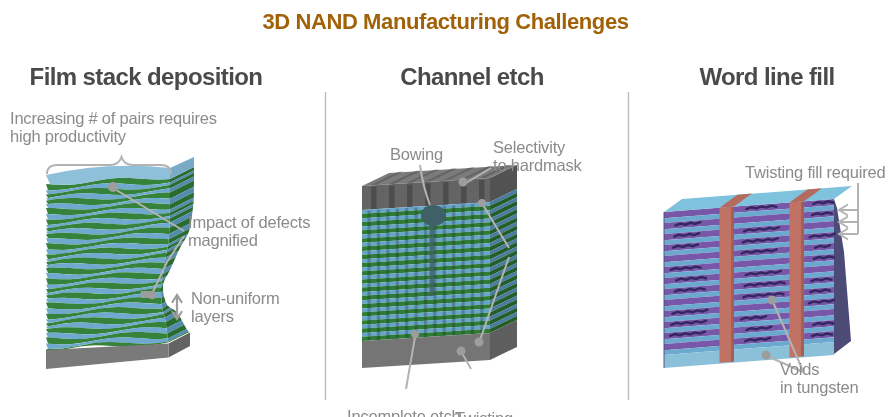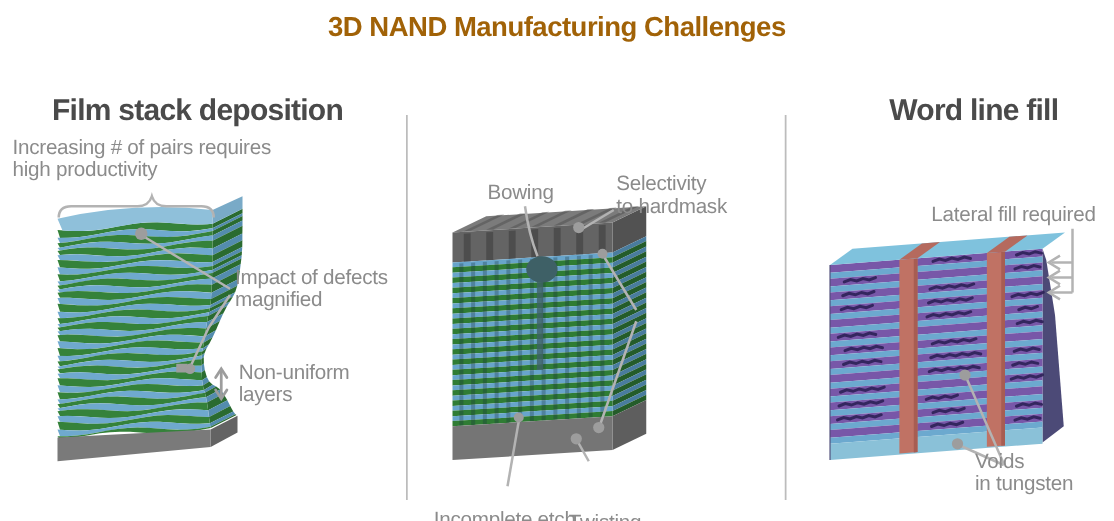--- a/index.html
+++ b/index.html
@@ -1,20 +1,20 @@
 <!DOCTYPE html>
 <html><head>
 <meta charset="utf-8">
 <style>
   html,body{margin:0;padding:0;background:#ffffff;}
   .page{position:relative;width:891px;height:417px;background:#fff;overflow:hidden;
         font-family:"Liberation Sans","DejaVu Sans",sans-serif;}
   .title{position:absolute;top:9px;left:0;right:0;text-align:center;margin:0;
          font-size:22px;font-weight:bold;letter-spacing:-0.4px;color:#a16207;}
-  .heading{position:absolute;margin:16px;transform:translateX(-50%);white-space:nowrap;
+  .heading{position:absolute;margin:4px;transform:translateX(-50%);white-space:nowrap;
            font-size:24px;font-weight:bold;letter-spacing:-0.6px;color:#4a4a4a;}
   .lbl{position:absolute;font-size:16.5px;line-height:1.12;letter-spacing:-0.2px;
        color:#8b8b8b;white-space:pre-line;}
   .lbl.center{}
   #canvas{position:absolute;left:0;top:0;}
 </style>
 </head>
 <body>
 
 <div class="page">
@@ -314,31 +314,32 @@
         <path d="M803,371 L773,302" stroke="#b3b3b3" stroke-width="2" fill="none"></path>
         <path d="M803,372 L767,356" stroke="#b3b3b3" stroke-width="2" fill="none"></path>
         <circle cx="772" cy="300" r="4.5" fill="#9d9d9d"></circle>
         <circle cx="766" cy="355" r="4.5" fill="#9d9d9d"></circle>
       </g>
   </svg>
 
   <h1 class="title">3D NAND Manufacturing Challenges</h1>
 
   <h2 class="heading" style="left:142px;top:59px;">Film stack deposition</h2>
+  <h2 class="heading" style="left:468px;top:59px;">Channel etch</h2>
   <h2 class="heading" style="left:763px;top:59px;">Word line fill</h2>
 
   <div class="lbl center" style="left:10px;top:109px;width:228px;">Increasing # of pairs requires
 high productivity</div>
   <div class="lbl" style="left:188px;top:213px;">Impact of defects
 magnified</div>
   <div class="lbl" style="left:191px;top:289px;">Non-uniform
 layers</div>
 
   <div class="lbl" style="left:390px;top:145px;">Bowing</div>
   <div class="lbl" style="left:493px;top:138px;">Selectivity
 to hardmask</div>
   <div class="lbl" style="left:455px;top:369px;margin-top:40px;">Twisting</div>
   <div class="lbl" style="left:347px;top:407px;">Incomplete etch</div>
 
-  <div class="lbl" style="left:745px;top:163px;">Lateral fill required</div>
+  <div class="lbl" style="left:745px;top:163px;">Twisting fill required</div>
   <div class="lbl center" style="left:780px;top:360px;width:102px;">Voids
 in tungsten</div>
 </div>
 
 </body></html>

